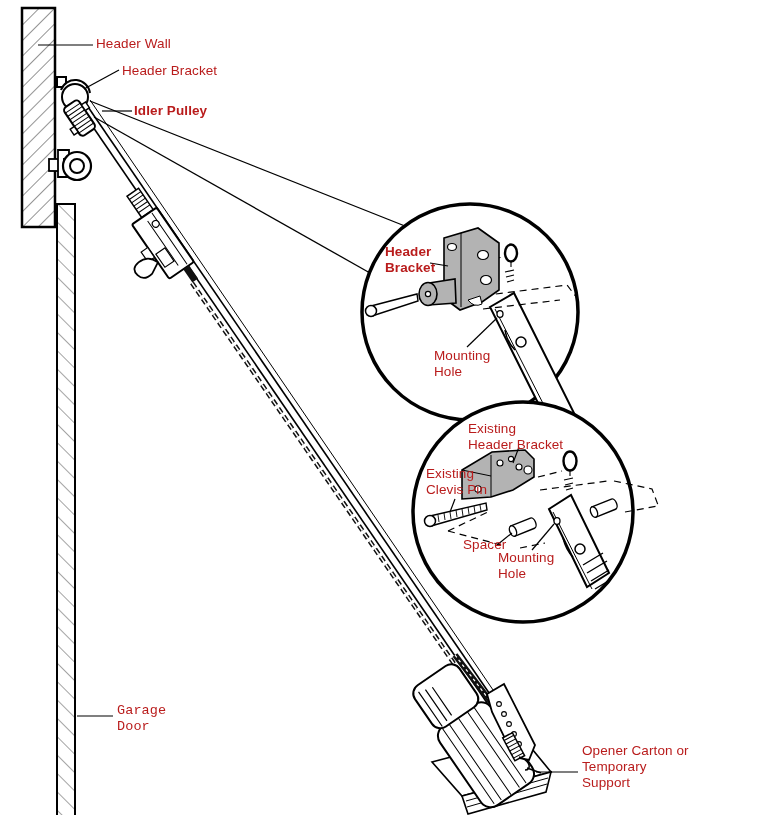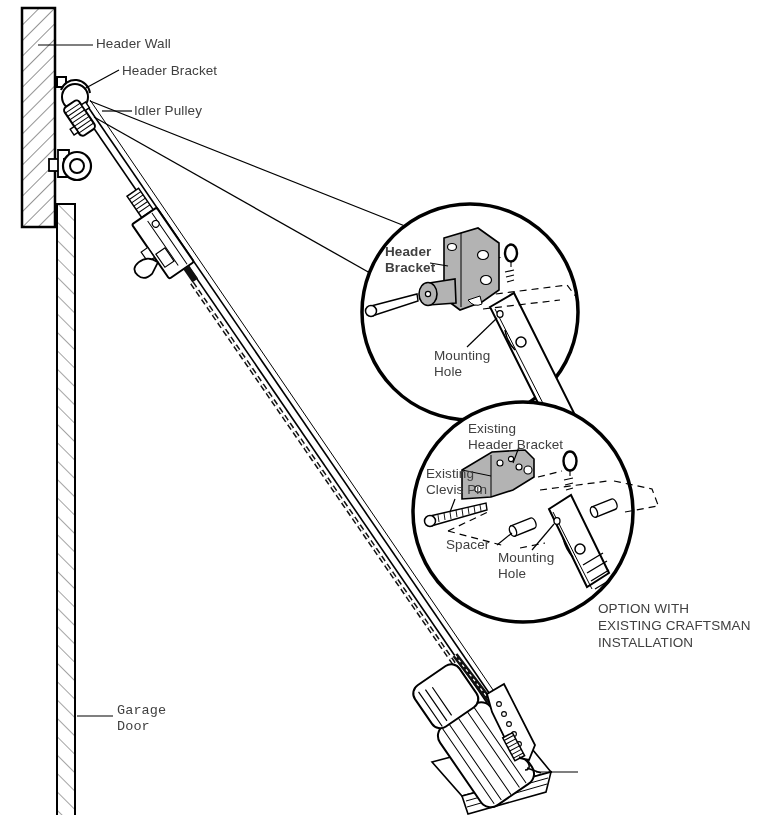--- a/index.html
+++ b/index.html
@@ -3,21 +3,21 @@
 <meta charset="utf-8">
 <style>
   html,body{margin:0;padding:0;background:#ffffff;}
   .stage{
     position:relative;width:769px;height:815px;background:#ffffff;
     font-family:"Liberation Sans","DejaVu Sans",sans-serif;
     overflow:hidden;
   }
   .stage svg{position:absolute;left:0;top:0;}
   .label{
-    position:absolute;color:#404040;font-size:13.5px;line-height:16px;
+    position:absolute;color:#b91c1c;font-size:13.5px;line-height:16px;
     white-space:pre-line;letter-spacing:0.1px;
   }
   .label.caps{line-height:17px;}
 </style>
 </head>
 <body>
 
 <div class="stage">
 
 <svg width="769" height="815" viewBox="0 0 769 815">
@@ -216,34 +216,34 @@
     <line x1="38" y1="45" x2="93" y2="45"></line>
     <line x1="84" y1="89" x2="119" y2="70"></line>
     <line x1="102" y1="111" x2="132" y2="111"></line>
     <line x1="77" y1="716" x2="113" y2="716"></line>
     <line x1="536" y1="772" x2="578" y2="772"></line>
   </g>
 </svg>
 
 <div class="label" style="left:96px;top:36px;">Header Wall</div>
 <div class="label" style="left:122px;top:63px;">Header Bracket</div>
-<div class="label" style="left:134px;top:103px;">Idler Pulley</div>
+<div class="label" style="left:134px;top:103px;font-weight:bold;">Idler Pulley</div>
 <div class="label" style="left:117px;top:703px;font-family:Liberation Mono, monospace;">Garage
 Door</div>
+<div class="label" style="left:582px;top:743px;">Opener Carton or
+Temporary
+Support</div>
 
 <div class="label" style="left:385px;top:244px;font-weight:bold;">Header
 Bracket</div>
 <div class="label" style="left:434px;top:348px;">Mounting
 Hole</div>
 
 <div class="label" style="left:468px;top:421px;">Existing
 Header Bracket</div>
 <div class="label" style="left:426px;top:466px;">Existing
 Clevis Pin</div>
-<div class="label" style="left:446px;top:537px;">Spacer</div>
+<div class="label" style="left:463px;top:537px;">Spacer</div>
 <div class="label" style="left:498px;top:550px;">Mounting
 Hole</div>
 
-<div class="label caps" style="left:598px;top:600px;">OPTION WITH
-EXISTING CRAFTSMAN
-INSTALLATION</div>
 
 </div>
 
 </body></html>

